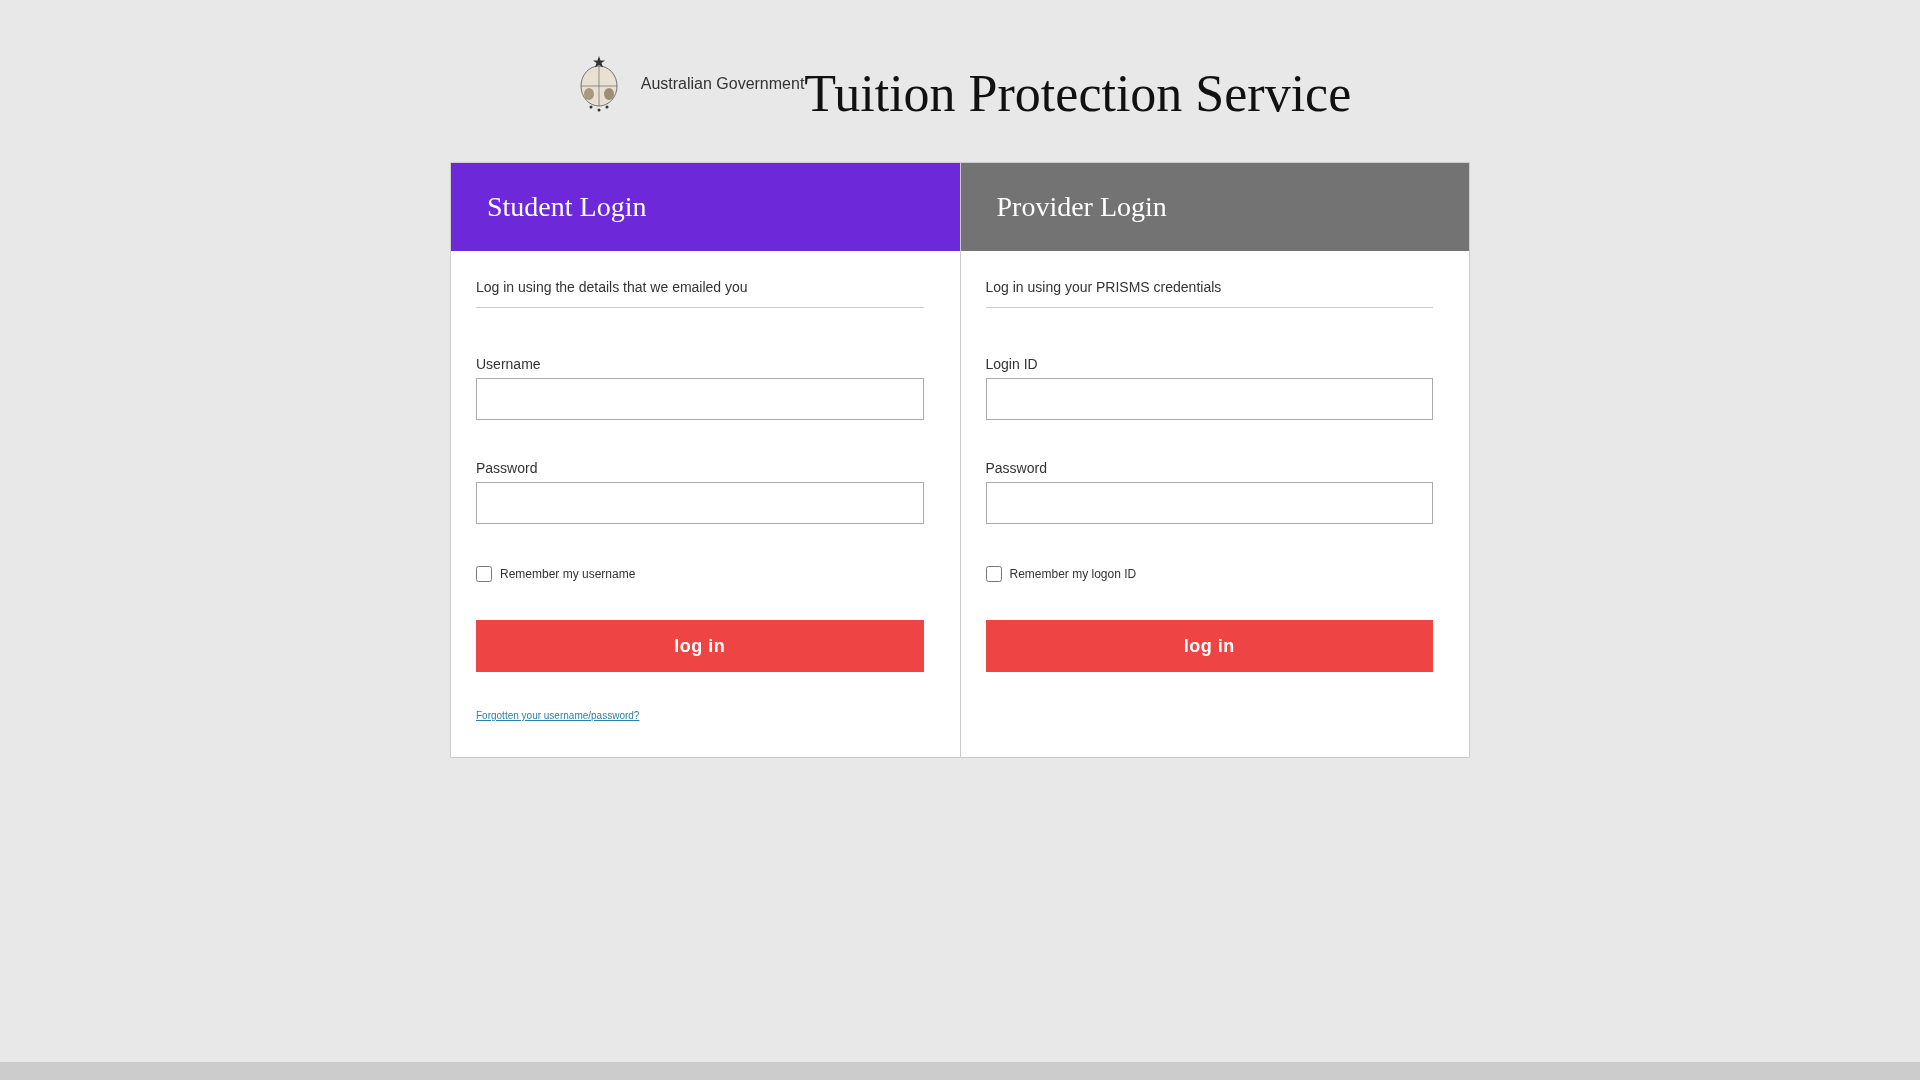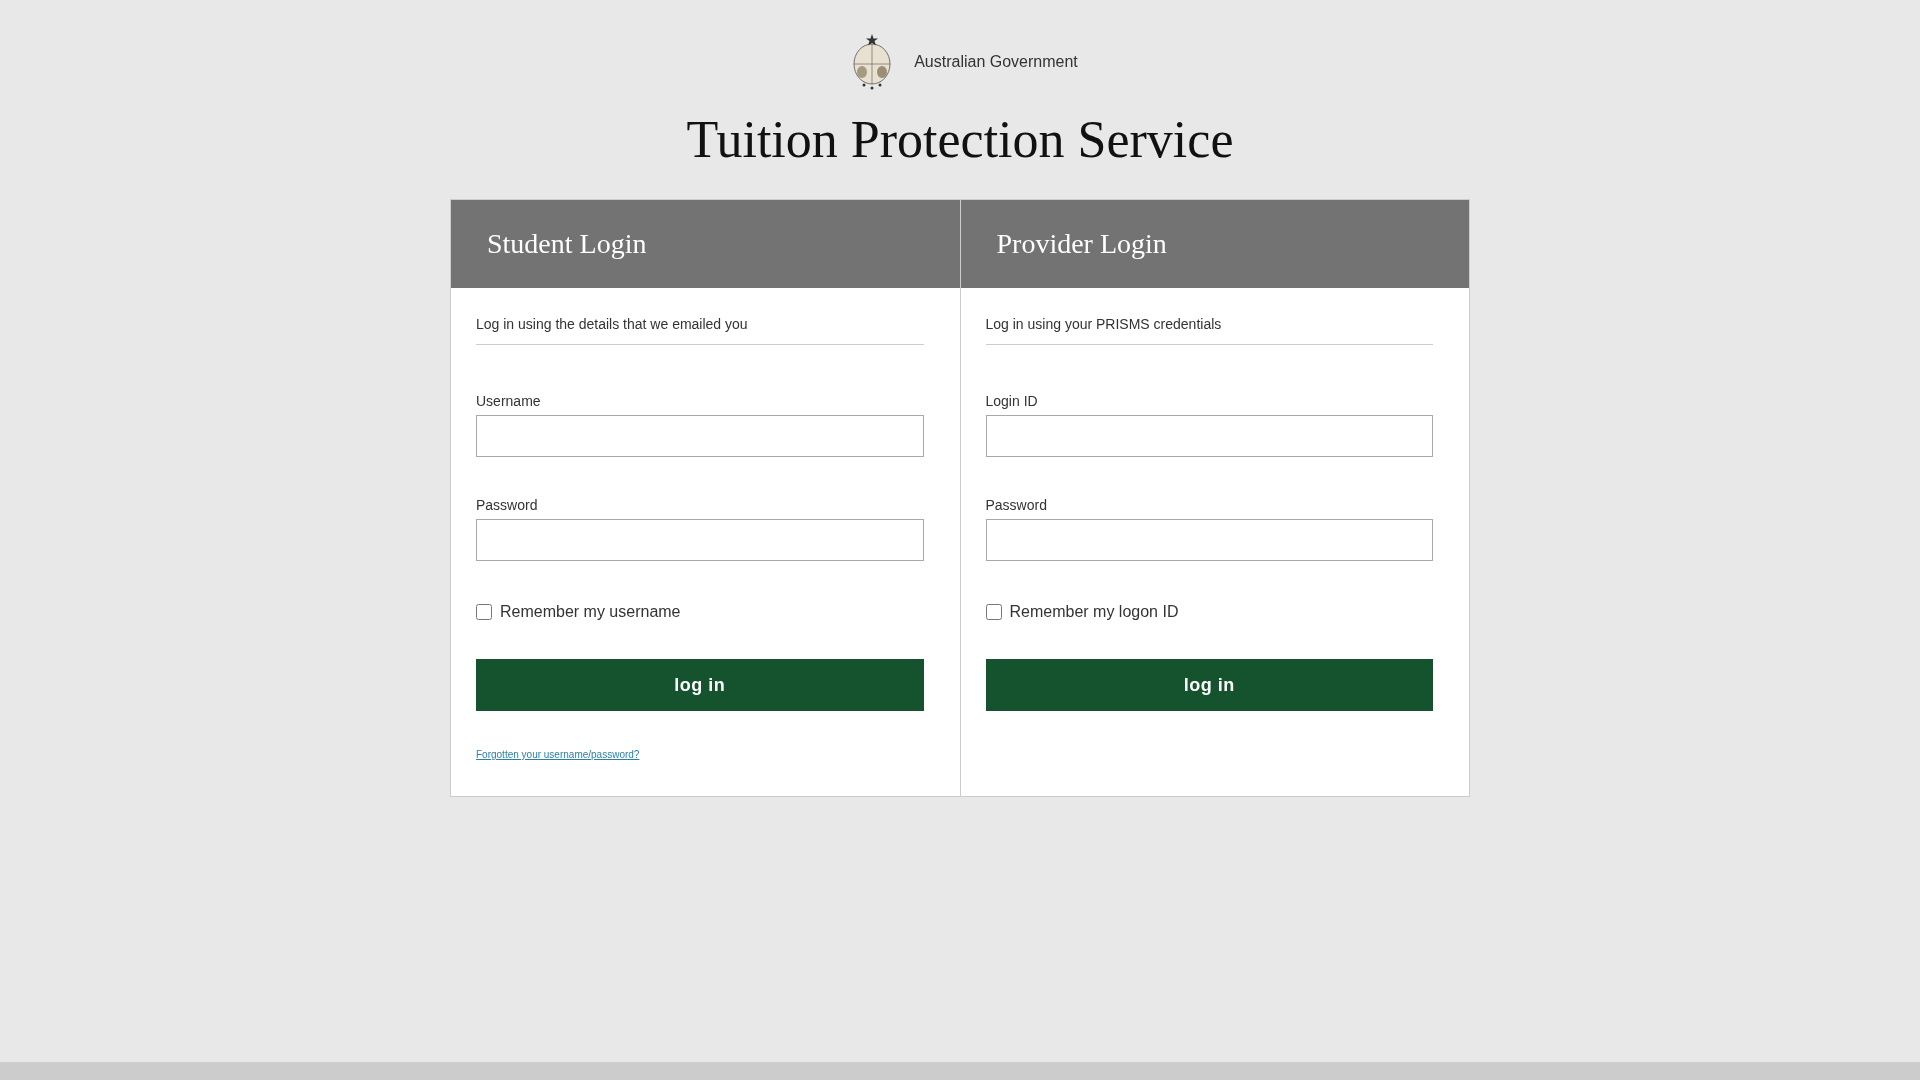--- a/index.html
+++ b/index.html
@@ -21,23 +21,22 @@
       width: 1920px;
       min-height: 1080px;
       background-color: #e8e8e8;
       display: flex;
       flex-direction: column;
       align-items: center;
     }
 
     .header {
       display: flex;
-      flex-direction: column;
-      align-items: center;
-      padding-top: 32px;
+      align-items: center;
+      padding-top: 54px;
       margin-bottom: 30px;
     }
 
     .gov-logo-area {
       display: flex;
       align-items: center;
       gap: 12px;
       margin-bottom: 18px;
     }
 
@@ -81,21 +80,21 @@
 
     .panel-left {
       border-right: 1px solid #ccc;
     }
 
     .panel-header {
       padding: 28px 36px 28px 36px;
     }
 
     .panel-header-student {
-      background-color: #737373;
+      background-color: #6d28d9;
     }
 
     .panel-header-provider {
       background-color: #737373;
     }
 
     .panel-header-title {
       font-family: Georgia, 'Times New Roman', serif;
       font-size: 28px;
       color: #fff;
@@ -152,29 +151,29 @@
     }
 
     .remember-checkbox {
       width: 16px;
       height: 16px;
       cursor: pointer;
     }
 
     .remember-label {
       font-family: Arial, sans-serif;
-      font-size: 16px;
+      font-size: 12px;
       color: #333;
       cursor: pointer;
     }
 
     .login-button {
       width: 100%;
       height: 52px;
-      background-color: #14532d;
+      background-color: #ef4444;
       color: #fff;
       border: none;
       font-family: Arial, sans-serif;
       font-size: 18px;
       font-weight: bold;
       cursor: pointer;
       letter-spacing: 0.5px;
     }
 
     .forgot-link {

